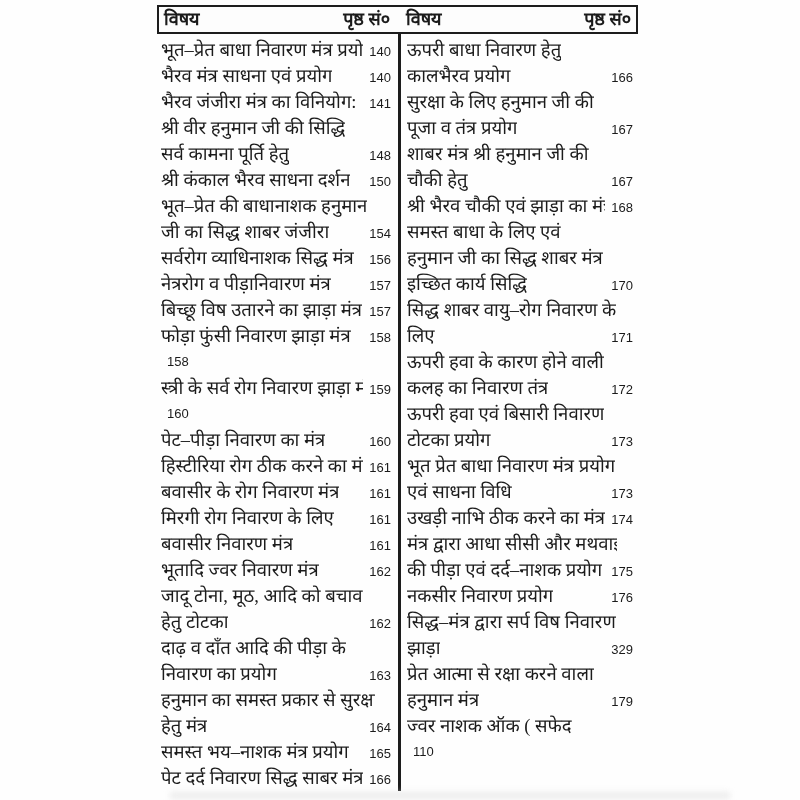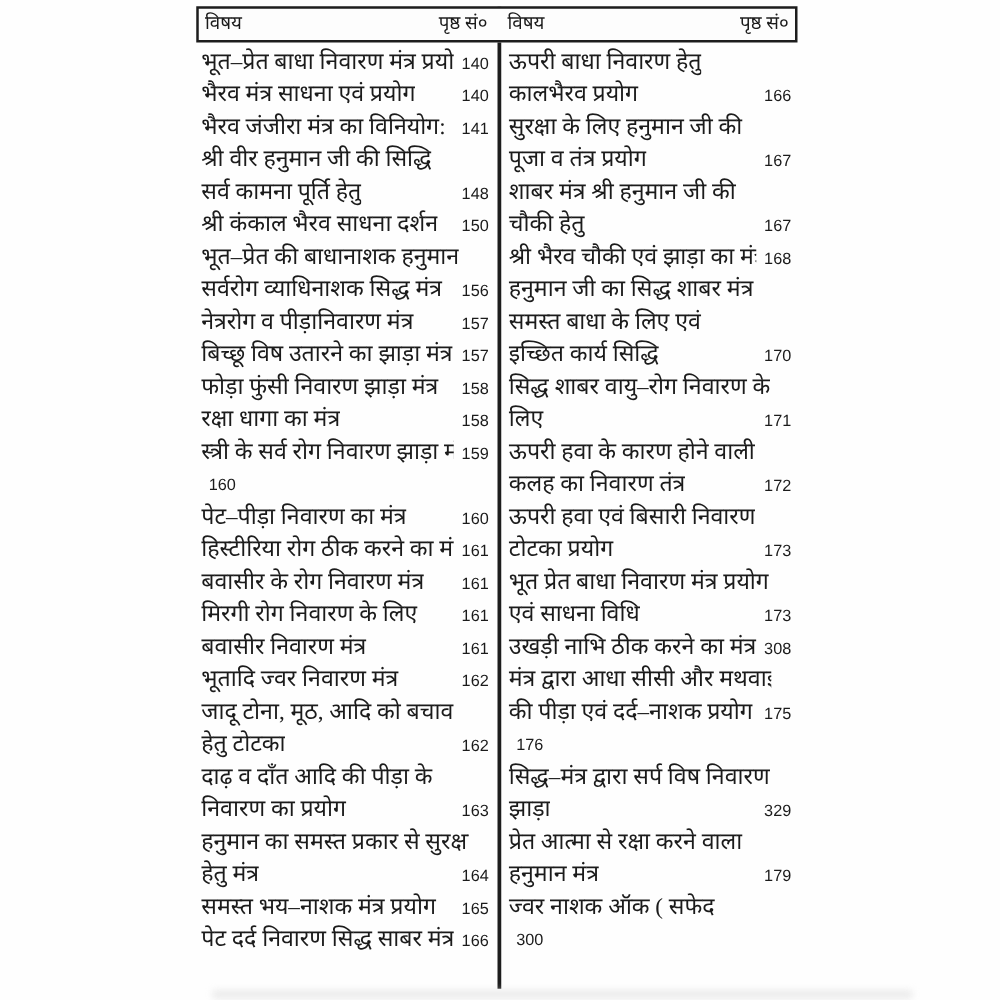--- a/index.html
+++ b/index.html
@@ -41,22 +41,22 @@
   }
   .header-half {
     display: flex;
     justify-content: space-between;
     align-items: center;
     box-sizing: border-box;
   }
   .header-half.left  { width: 239px; padding: 0 8px 0 5px; }
   .header-half.right { flex: 1;      padding: 0 5px 0 8px; }
   .header-label {
-    font-size: 15px;
-    font-weight: 400;
+    font-size: 18px;
+    font-weight: 700;
     white-space: nowrap;
     line-height: 25px;
   }
   
   .columns {
     position: absolute;
     left: 157px;
     top: 37px;
     width: 481px;
     display: flex;
@@ -140,37 +140,40 @@
         </div>
         <div class="toc-row">
           <span class="entry-text">श्री कंकाल भैरव साधना दर्शन</span>
           <span class="entry-page">150</span>
         </div>
         <div class="toc-row">
           <span class="entry-text">भूत–प्रेत की बाधानाशक हनुमान</span>
           <span class="entry-page"></span>
         </div>
         <div class="toc-row">
+          <span class="entry-text">जी का सिद्ध शाबर जंजीरा</span>
+          <span class="entry-page">154</span>
+        </div>
+        <div class="toc-row">
           <span class="entry-text">सर्वरोग व्याधिनाशक सिद्ध मंत्र</span>
           <span class="entry-page">156</span>
         </div>
         <div class="toc-row">
           <span class="entry-text">नेत्ररोग व पीड़ानिवारण मंत्र</span>
           <span class="entry-page">157</span>
         </div>
         <div class="toc-row">
           <span class="entry-text">बिच्छू विष उतारने का झाड़ा मंत्र</span>
           <span class="entry-page">157</span>
         </div>
         <div class="toc-row">
           <span class="entry-text">फोड़ा फुंसी निवारण झाड़ा मंत्र</span>
           <span class="entry-page">158</span>
         </div>
         <div class="toc-row">
-          <span class="entry-text">रक्षा धागा का मंत्र</span>
           <span class="entry-page">158</span>
         </div>
         <div class="toc-row">
           <span class="entry-text">स्त्री के सर्व रोग निवारण झाड़ा मंत्र</span>
           <span class="entry-page">159</span>
         </div>
         <div class="toc-row">
           <span class="entry-page">160</span>
         </div>
         <div class="toc-row">
@@ -253,25 +256,25 @@
         </div>
         <div class="toc-row">
           <span class="entry-text">चौकी हेतु</span>
           <span class="entry-page">167</span>
         </div>
         <div class="toc-row">
           <span class="entry-text">श्री भैरव चौकी एवं झाड़ा का मंत्र</span>
           <span class="entry-page">168</span>
         </div>
         <div class="toc-row">
+          <span class="entry-text">समस्त बाधा के लिए एवं</span>
+          <span class="entry-page"></span>
+        </div>
+        <div class="toc-row">
           <span class="entry-text">हनुमान जी का सिद्ध शाबर मंत्र</span>
-          <span class="entry-page"></span>
-        </div>
-        <div class="toc-row">
-          <span class="entry-text">समस्त बाधा के लिए एवं</span>
           <span class="entry-page"></span>
         </div>
         <div class="toc-row">
           <span class="entry-text">इच्छित कार्य सिद्धि</span>
           <span class="entry-page">170</span>
         </div>
         <div class="toc-row">
           <span class="entry-text">सिद्ध शाबर वायु–रोग निवारण के</span>
           <span class="entry-page"></span>
         </div>
@@ -298,31 +301,32 @@
         <div class="toc-row">
           <span class="entry-text">भूत प्रेत बाधा निवारण मंत्र प्रयोग</span>
           <span class="entry-page"></span>
         </div>
         <div class="toc-row">
           <span class="entry-text">एवं साधना विधि</span>
           <span class="entry-page">173</span>
         </div>
         <div class="toc-row">
           <span class="entry-text">उखड़ी नाभि ठीक करने का मंत्र</span>
-          <span class="entry-page">308</span>
+          <span class="entry-page">174</span>
         </div>
         <div class="toc-row">
           <span class="entry-text">मंत्र द्वारा आधा सीसी और मथवाई</span>
           <span class="entry-page"></span>
         </div>
         <div class="toc-row">
           <span class="entry-text">की पीड़ा एवं दर्द–नाशक प्रयोग</span>
           <span class="entry-page">175</span>
         </div>
         <div class="toc-row">
+          <span class="entry-text">नकसीर निवारण प्रयोग</span>
           <span class="entry-page">176</span>
         </div>
         <div class="toc-row">
           <span class="entry-text">सिद्ध–मंत्र द्वारा सर्प विष निवारण</span>
           <span class="entry-page"></span>
         </div>
         <div class="toc-row">
           <span class="entry-text">झाड़ा</span>
           <span class="entry-page">329</span>
         </div>
@@ -332,20 +336,20 @@
         </div>
         <div class="toc-row">
           <span class="entry-text">हनुमान मंत्र</span>
           <span class="entry-page">179</span>
         </div>
         <div class="toc-row">
           <span class="entry-text">ज्वर नाशक ऑक ( सफेद</span>
           <span class="entry-page"></span>
         </div>
         <div class="toc-row">
-          <span class="entry-page">300</span>
+          <span class="entry-page">110</span>
         </div>
       </div>
   </div>
 
   <div class="scan-band"></div>
 
 </div>
 
 </body></html>

